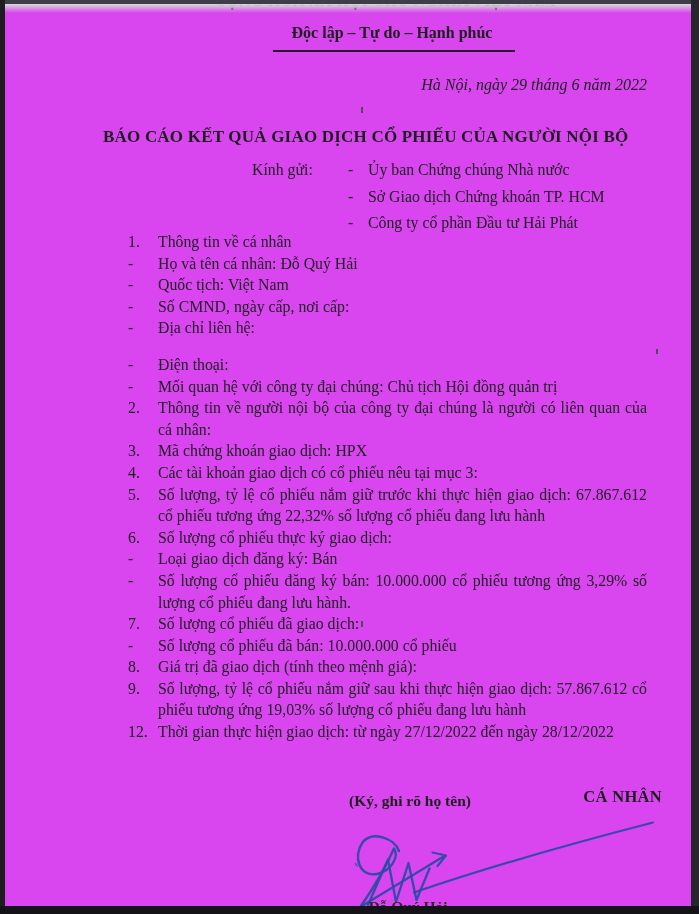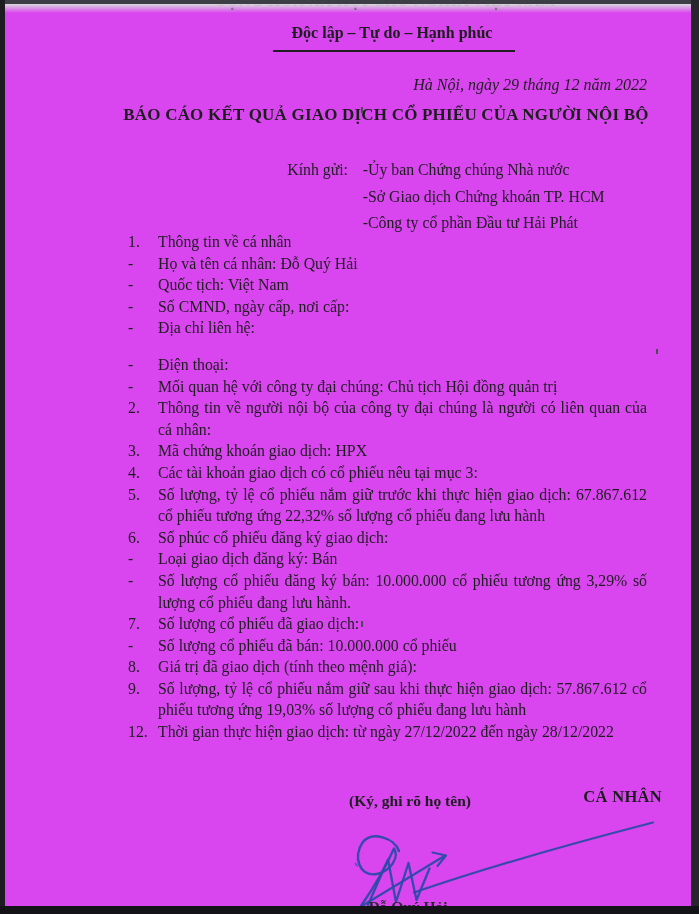--- a/index.html
+++ b/index.html
@@ -16,24 +16,24 @@
   .bar-right{position:absolute;right:0;top:0;width:8px;height:914px;background:#26262c;z-index:7;}
   .bar-bottom{position:absolute;left:0;bottom:0;width:699px;height:8px;background:#141418;z-index:8;}
 
   .nat-title{position:absolute;left:85px;top:-8px;width:600px;text-align:center;
     font-weight:bold;font-size:16px;letter-spacing:.3px;white-space:nowrap;}
   .motto{position:absolute;left:85px;top:24px;width:614px;text-align:center;
     font-weight:bold;font-size:16px;}
   .motto-rule{position:absolute;left:273px;top:50px;width:242px;height:2px;background:#1f1f22;}
   .dateline{position:absolute;left:300px;top:76px;width:347px;text-align:right;
     font-style:italic;font-size:16px;}
-  .doc-title{position:absolute;left:103px;top:104px;width:566px;text-align:center;
+  .doc-title{position:absolute;left:103px;top:126px;width:566px;text-align:left;
     font-weight:bold;font-size:17px;line-height:22px;letter-spacing:.2px;}
 
-  .recipients{position:absolute;left:252px;top:157px;font-size:15.8px;line-height:26.5px;text-align:right;}
+  .recipients{position:absolute;left:252px;top:157px;font-size:15.8px;line-height:26.5px;}
   .recip-row{display:flex;}
   .recip-label{width:96px;flex:none;}
   .recip-dash{width:20px;flex:none;}
   .recip-text{white-space:nowrap;}
 
   .body-list{position:absolute;left:128px;top:231px;width:519px;
     font-size:15.8px;line-height:21.6px;}
   .body-row{display:flex;}
   .body-row.gap{margin-top:15px;}
   .marker{width:30px;flex:none;}
@@ -51,21 +51,21 @@
   .art{position:absolute;background:#4b4b52;z-index:3;}
 </style>
 </head>
 <body>
 
 <div class="page">
 
   <div class="nat-title">CỘNG HÒA XÃ HỘI CHỦ NGHĨA VIỆT NAM</div>
   <div class="motto">Độc lập – Tự do – Hạnh phúc</div>
   <div class="motto-rule"></div>
-  <div class="dateline">Hà Nội, ngày 29 tháng 12 năm 2022</div>
+  <div class="dateline">Hà Nội, ngày 29 tháng 6 năm 2022</div>
 
   <div class="doc-title">
     <div>BÁO CÁO KẾT QUẢ GIAO DỊCH CỔ PHIẾU CỦA NGƯỜI NỘI BỘ</div>
   </div>
 
   <div class="recipients" id="recipients">
       <div class="recip-row">
         <span class="recip-label">Kính gửi:</span>
         <span class="recip-dash">-</span>
         <span class="recip-text">Ủy ban Chứng chúng Nhà nước</span>
@@ -122,21 +122,21 @@
       <div class="body-row">
         <span class="marker">4.</span>
         <span class="btext">Các tài khoản giao dịch có cổ phiếu nêu tại mục 3:</span>
       </div>
       <div class="body-row just">
         <span class="marker">5.</span>
         <span class="btext">Số lượng, tỷ lệ cổ phiếu nắm giữ trước khi thực hiện giao dịch: 67.867.612 cổ phiếu tương ứng 22,32% số lượng cổ phiếu đang lưu hành</span>
       </div>
       <div class="body-row">
         <span class="marker">6.</span>
-        <span class="btext">Số phúc cổ phiếu đăng ký giao dịch:</span>
+        <span class="btext">Số lượng cổ phiếu thực ký giao dịch:</span>
       </div>
       <div class="body-row">
         <span class="marker">-</span>
         <span class="btext">Loại giao dịch đăng ký: Bán</span>
       </div>
       <div class="body-row just">
         <span class="marker">-</span>
         <span class="btext">Số lượng cổ phiếu đăng ký bán: 10.000.000 cổ phiếu tương ứng 3,29% số lượng cổ phiếu đang lưu hành.</span>
       </div>
       <div class="body-row">

